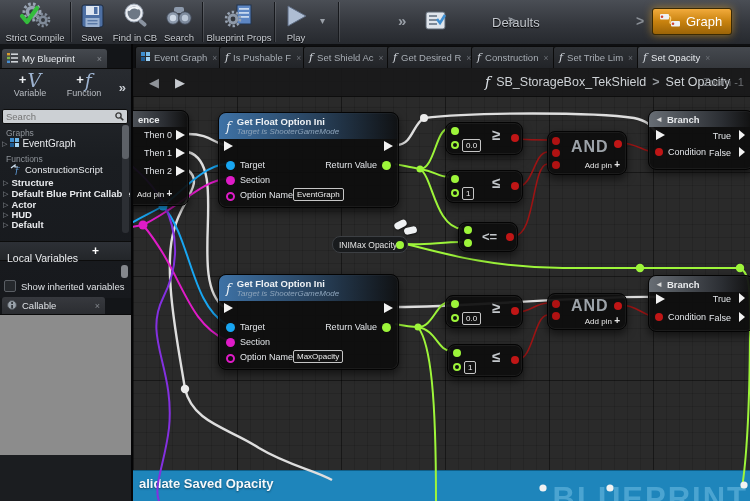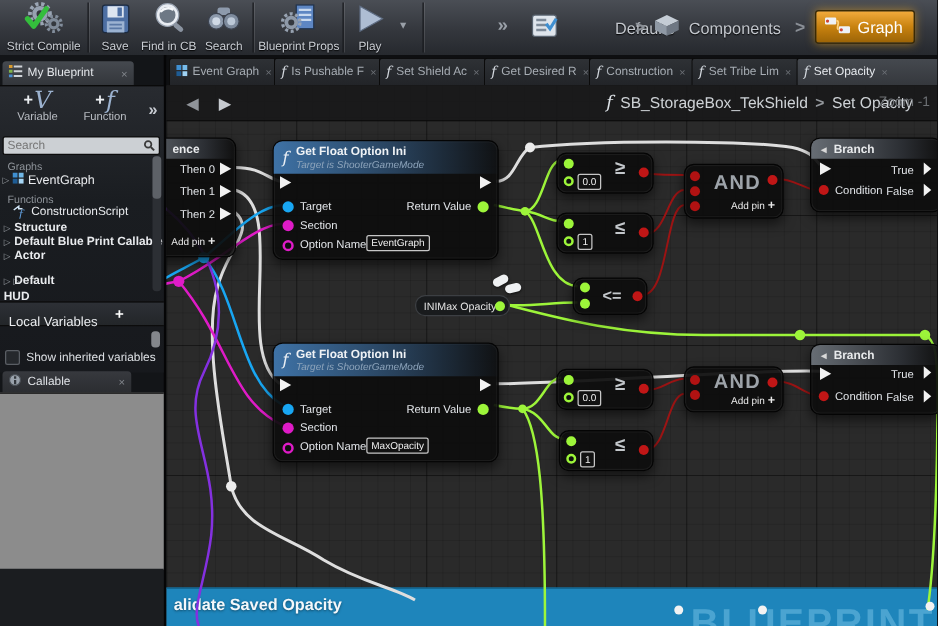--- a/index.html
+++ b/index.html
@@ -198,30 +198,20 @@
           <rect x="2" y="2" width="19" height="17" rx="2" fill="#dfe5ec" stroke="#5a6470"></rect>
           <rect x="5" y="5" width="8" height="2" fill="#7e8a98"></rect>
             <rect x="5" y="9" width="8" height="2" fill="#7e8a98"></rect>
             <rect x="5" y="13" width="8" height="2" fill="#7e8a98"></rect>
           <path d="M13 9 l3 4 5-8" stroke="#3f8fd1" stroke-width="2.6" fill="none"></path>
         </svg>
       </span>
       <span>Defaults</span>
     </div>
     <span class="crumb-sep" style="left:508px;top:13px;">&gt;</span>
-    <div class="crumb" style="left:522px;top:10px;">
-      <span>
-        <svg width="23" height="21" viewBox="0 0 23 21">
-          <path d="M11.5 2 L21 6.5 L11.5 11 L2 6.5 Z" fill="#c4ccd5"></path>
-          <path d="M2 6.5 L11.5 11 V18.5 L2 14 Z" fill="#8f99a5"></path>
-          <path d="M21 6.5 L11.5 11 V18.5 L21 14 Z" fill="#6e7783"></path>
-        </svg>
-      </span>
-      <span>Components</span>
-    </div>
     <span class="crumb-sep" style="left:636px;top:13px;">&gt;</span>
     <div class="graph-btn" style="left:652px;top:8px;">
       <span>
         <svg width="22" height="16" viewBox="0 0 22 16">
           <rect x="1" y="2" width="9" height="5.5" rx="1" fill="#eef2f6"></rect>
           <rect x="12" y="9" width="9" height="5.5" rx="1" fill="#eef2f6"></rect>
           <path d="M10 4.5 C14 4.5 9 11.5 12 11.5" stroke="#ffd27a" stroke-width="1.4" fill="none"></path>
           <circle cx="3" cy="4.8" r="1.3" fill="#cf4434"></circle>
             <circle cx="14" cy="11.8" r="1.3" fill="#cf4434"></circle>
         </svg>
@@ -346,21 +336,21 @@
         <span>Structure</span>
       </div>
       <div class="trow bold" style="left:3px;top:119px;">
         <span class="exp">▷</span>
         <span>Default Blue Print Callable</span>
       </div>
       <div class="trow bold" style="left:3px;top:130px;">
         <span class="exp">▷</span>
         <span>Actor</span>
       </div>
-      <div class="trow bold" style="left:3px;top:152px;flex-direction:column;">
+      <div class="trow bold" style="left:3px;top:140px;">
         <span class="exp">▷</span>
         <span>HUD</span>
       </div>
       <div class="trow bold" style="left:3px;top:150px;">
         <span class="exp">▷</span>
         <span>Default</span>
       </div>
 
       <div class="scrolltrack" style="left:122px;top:56px;width:7px;height:108px;"></div>
       <div class="scrollthumb" style="left:122px;top:56px;width:7px;height:34px;"></div>

